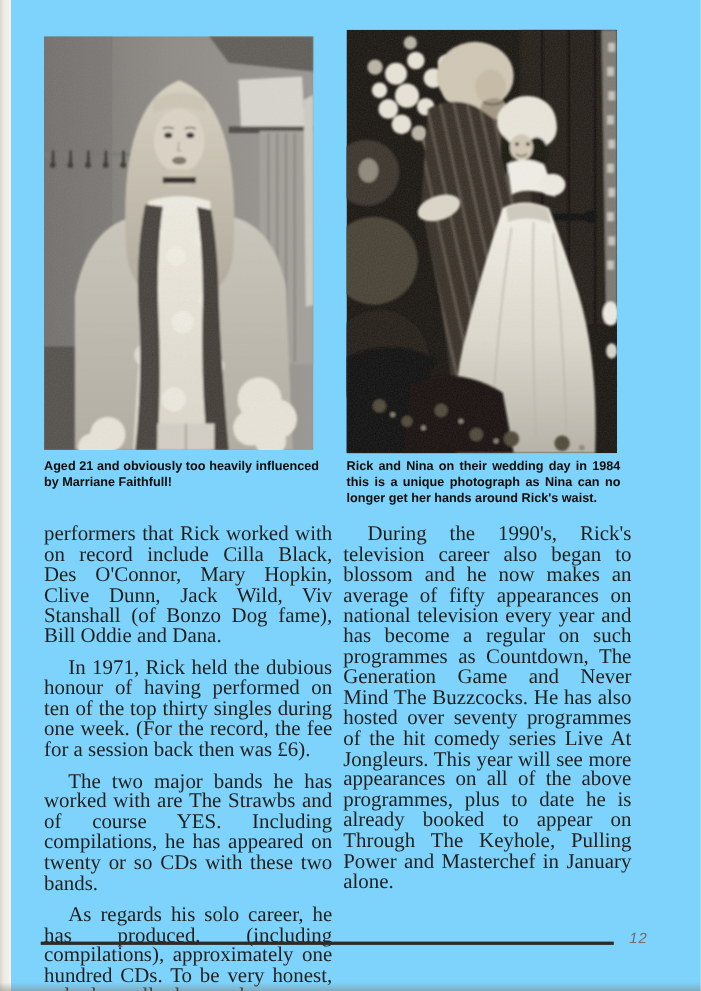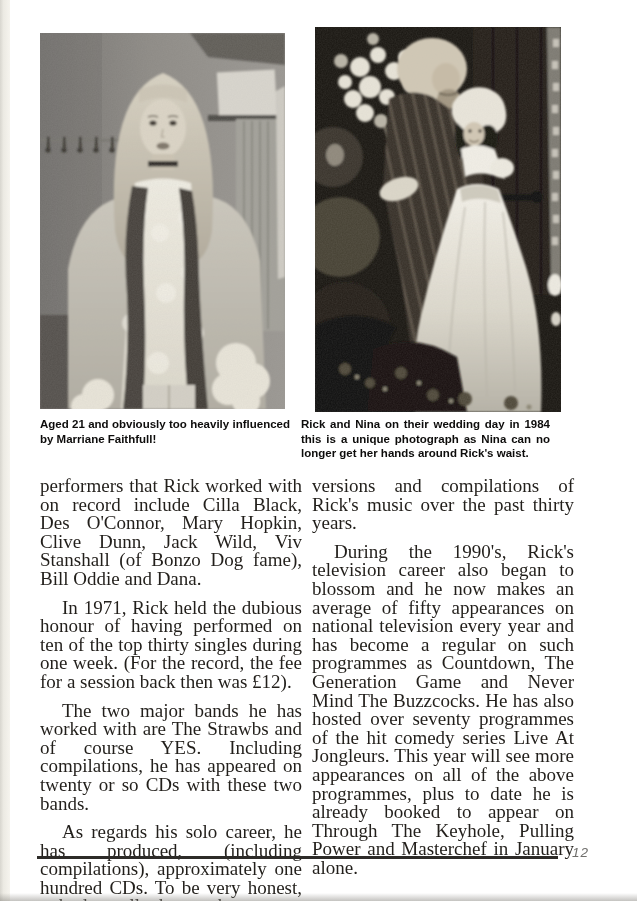--- a/index.html
+++ b/index.html
@@ -1,29 +1,29 @@
 <!DOCTYPE html>
 <html><head>
 <meta charset="utf-8">
 <style>
   html,body{margin:0;padding:0;}
   body{width:637px;height:901px;overflow:hidden;background:#e9e7e0;}
-  .page{position:relative;width:637px;height:901px;background:#ffffff;font-family:"Liberation Serif",serif;}
+  .page{position:relative;width:637px;height:901px;background:#7dd3fc;font-family:"Liberation Serif",serif;}
   .scan-edge-left{position:absolute;left:0;top:0;width:10px;height:100%;
     background:linear-gradient(90deg,#d8d6cf 0,#eceae3 35%,#f6f4ee 100%);}
   .scan-edge-bottom{position:absolute;left:0;bottom:0;width:100%;height:8px;
     background:linear-gradient(180deg,rgba(246,244,238,0) 0,rgba(130,128,122,.45) 95%);}
   figure{margin:0;padding:0;position:absolute;}
   .photo svg{display:block;width:100%;height:100%;}
   .photo-left{left:40px;top:33px;width:245px;height:376px;}
   .photo-right{left:315px;top:27px;width:246px;height:385px;}
   .caption{position:absolute;font-family:"Liberation Sans",sans-serif;font-weight:bold;
     font-size:11.5px;line-height:14.5px;color:#0d0c0b;text-align:justify;}
   .caption-left{left:40px;top:417px;width:250px;}
-  .caption-right{left:301px;top:417px;width:249px;}
+  .caption-right{left:315px;top:417px;width:249px;}
   .col{position:absolute;top:477px;width:262px;font-size:19px;line-height:18.6px;
     color:#221f1b;text-align:justify;}
   .col-left{left:40px;}
   .col-right{left:312px;}
   .col p{margin:0 0 10px 0;}
   .col p.indent{text-indent:22px;}
   .footer-rule{position:absolute;left:37px;top:856px;width:521px;height:3px;background:#2d2b28;}
   .page-number{position:absolute;left:572px;top:845px;width:40px;
     font-family:"Liberation Sans",sans-serif;font-size:13.5px;color:#6f6e6b;letter-spacing:1px;font-style:italic;}
 </style>
@@ -272,27 +272,26 @@
       </g>
       <rect x="0" y="0" width="246" height="385" filter="url(#grainR)"></rect>
     </svg>
   </figure>
 
   <div class="caption caption-left">Aged 21 and obviously too heavily influenced by Marriane Faithfull!</div>
   <div class="caption caption-right">Rick and Nina on their wedding day in 1984 this is a unique photograph as Nina can no longer get her hands around Rick's waist.</div>
 
   <div class="col col-left">
     <p>performers that Rick worked with on record include Cilla Black, Des O'Connor, Mary Hopkin, Clive Dunn, Jack Wild, Viv Stanshall (of Bonzo Dog fame), Bill Oddie and Dana.</p>
-    <p class="indent">In 1971, Rick held the dubious honour of having performed on ten of the top thirty singles during one week. (For the record, the fee for a session back then was £12).</p>
+    <p class="indent">In 1971, Rick held the dubious honour of having performed on ten of the top thirty singles during one week. (For the record, the fee for a session back then was £6).</p>
     <p class="indent">The two major bands he has worked with are The Strawbs and of course YES. Including compilations, he has appeared on twenty or so CDs with these two bands.</p>
     <p class="indent">As regards his solo career, he has produced, (including compilations), approximately one hundred CDs. To be very honest, nobody really knows how many CDs of Rick's are out actually out there as so many countries have released their own</p>
   </div>
 
   <div class="col col-right">
-    <p>versions and compilations of Rick's music over the past thirty years.</p>
     <p class="indent">During the 1990's, Rick's television career also began to blossom and he now makes an average of fifty appearances on national television every year and has become a regular on such programmes as Countdown, The Generation Game and Never Mind The Buzzcocks. He has also hosted over seventy programmes of the hit comedy series Live At Jongleurs. This year will see more appearances on all of the above programmes, plus to date he is already booked to appear on Through The Keyhole, Pulling Power and Masterchef in January alone.</p>
   </div>
 
   <div class="footer-rule"></div>
   <div class="page-number">12</div>
 
   <div class="scan-edge-bottom"></div>
 </div>
 
 </body></html>

